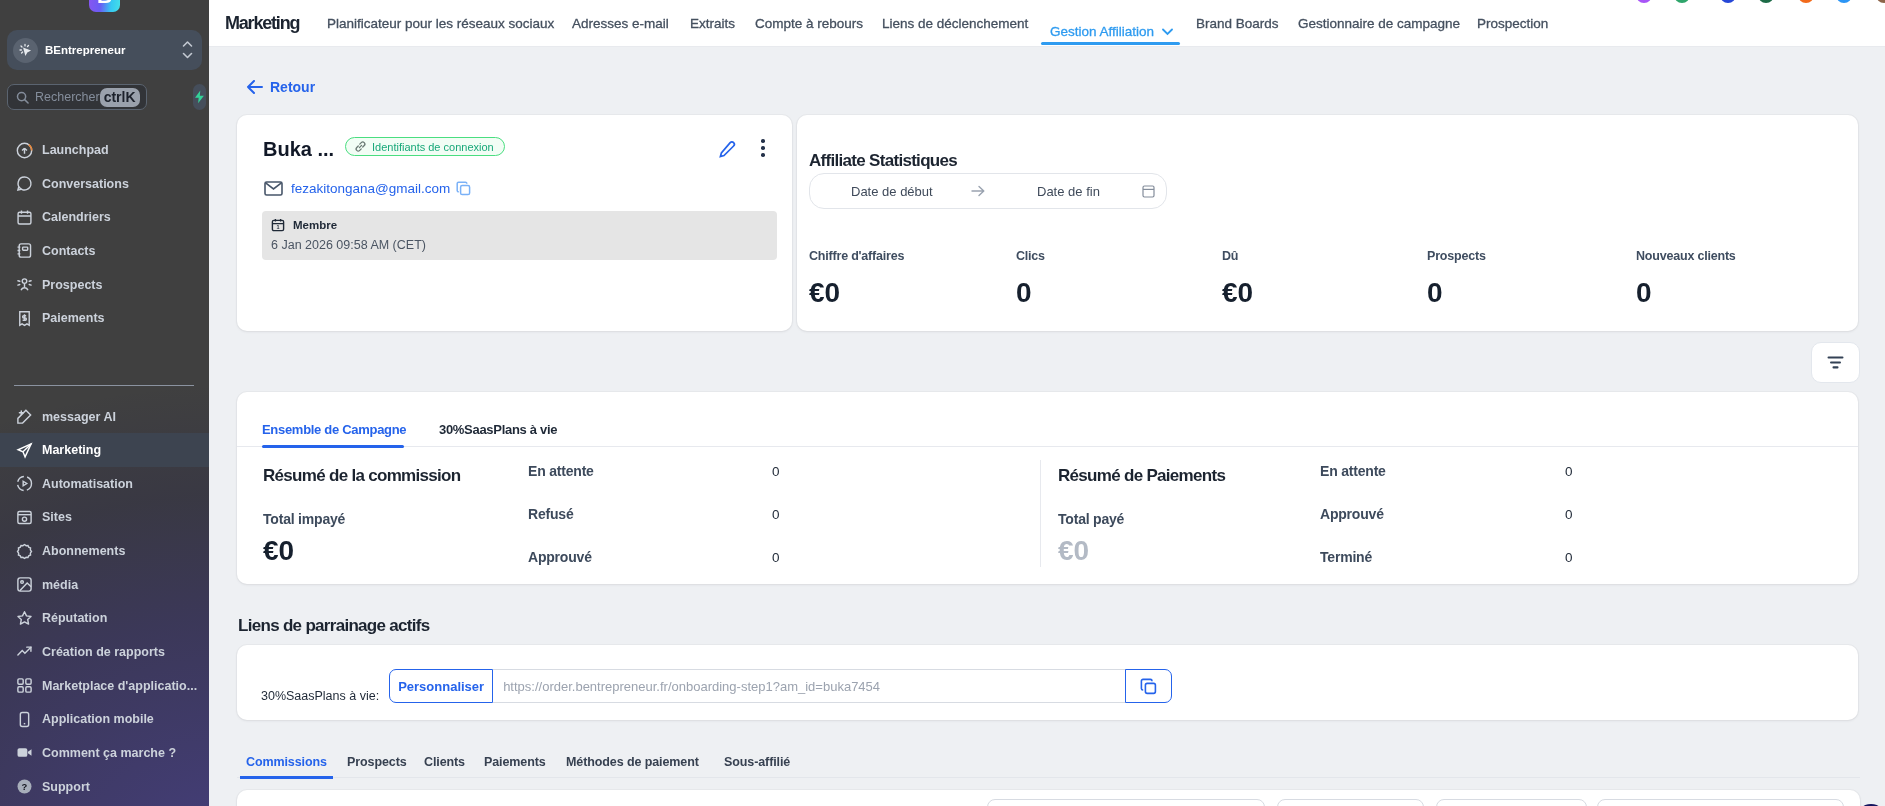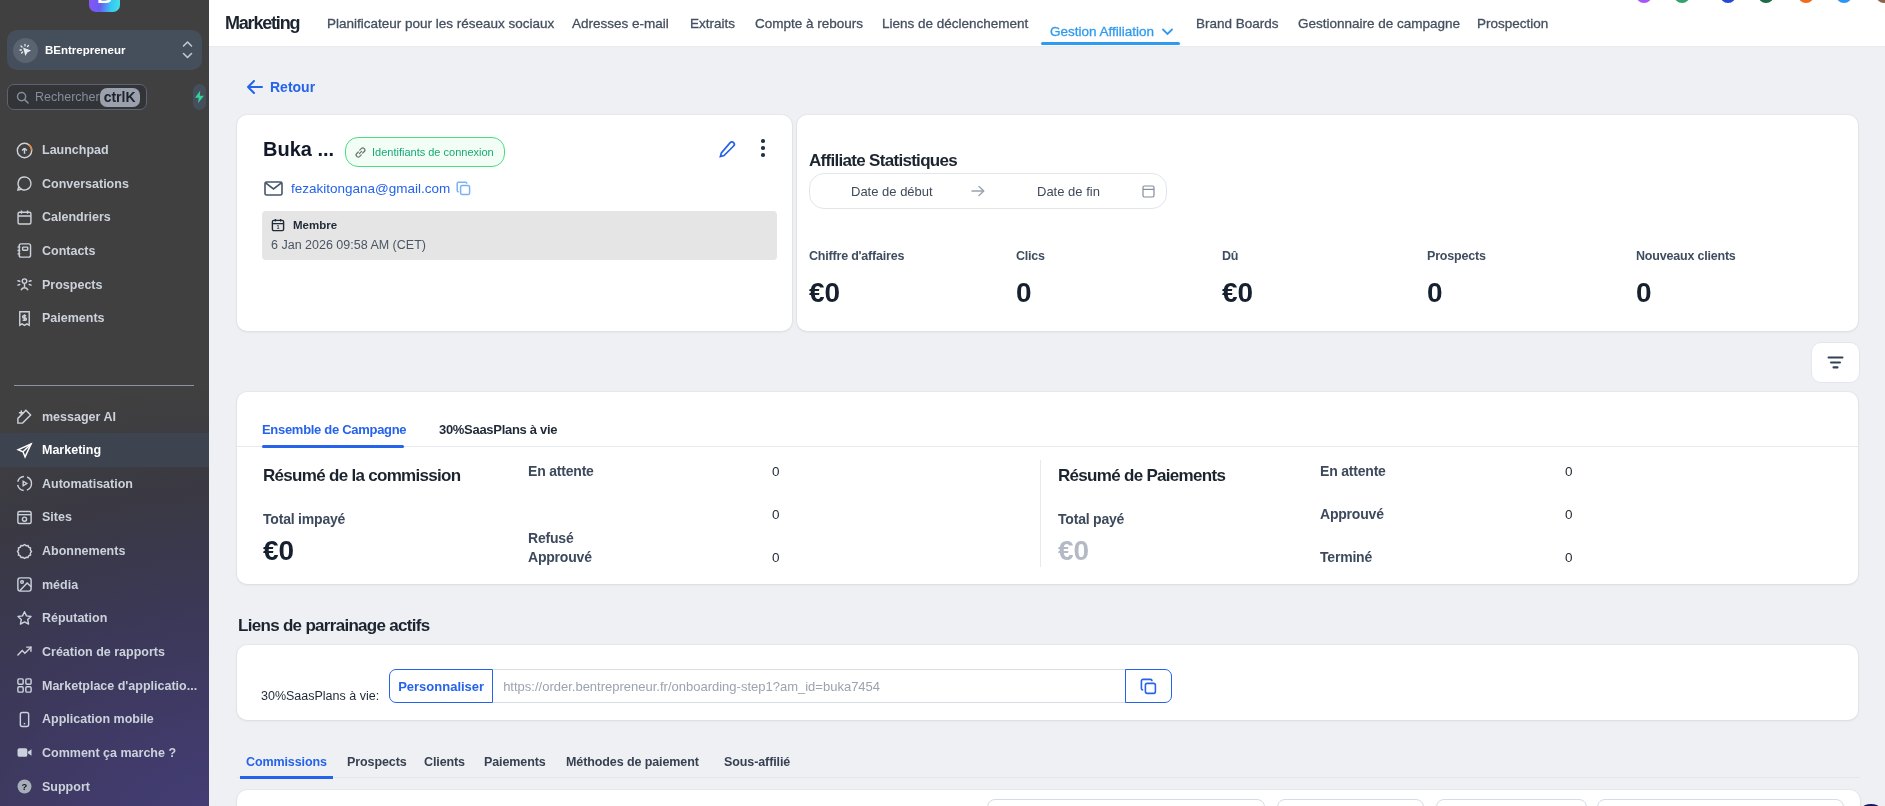--- a/index.html
+++ b/index.html
@@ -49,21 +49,21 @@
   
   .main { position:absolute; left:209px; top:47px; right:0; bottom:0; background:#eef0f3; }
   .card { position:absolute; background:#fff; border-radius:10px; box-shadow:0 1px 3px rgba(26,32,44,.07), 0 0 0 1px rgba(26,32,44,.028); }
 
   .retour { position:absolute; left:37px; top:32px; color:#2563eb; font-weight:bold; font-size:14px; display:flex; align-items:center; }
   .retour svg { margin-right:7px; }
 
   
   .pcard { left:28px; top:68px; width:555px; height:216px; }
   .pname { position:absolute; left:26px; top:23px; font-size:20px; font-weight:bold; color:#111827; }
-  .pill { position:absolute; left:108px; top:22px; height:30px; border:1.5px solid #4ade80; border-radius:13px;
+  .pill { position:absolute; left:108px; top:22px; height:19px; border:1.5px solid #4ade80; border-radius:13px;
     background:#f2fdf5; color:#18a879; font-size:11px; display:flex; align-items:center; padding:0 10px 0 8px; }
   .pill svg { margin-right:5px; }
   .pedit { position:absolute; left:481px; top:25px; }
   .pdots { position:absolute; left:524px; top:24px; width:3.5px; }
   .pdots b { display:block; width:3.5px; height:3.5px; border-radius:50%; background:#24324a; margin-bottom:3.6px; }
   .prow-mail { position:absolute; left:27px; top:66px; display:flex; align-items:center; }
   .prow-mail .mail { color:#2563eb; font-size:13.5px; margin:0 6px 0 8px;text-align:center; }
   .membre { position:absolute; left:25px; top:96px; width:515px; height:49px; background:#e5e5e5; border-radius:4px; padding:7px 0 0 9px; }
   .membre .l1 { display:flex; align-items:center; color:#1f2937; font-size:11.5px; font-weight:bold; }
   .membre .l1 svg { margin-right:8px; }
@@ -348,21 +348,21 @@
     <div class="ctabs">
       <div class="ctab1">Ensemble de Campagne</div>
       <div class="ctab1u"></div>
       <div class="ctab2">30%SaasPlans à vie</div>
     </div>
     <div class="chead" style="left:26px; top:74px;">Résumé de la commission</div>
     <div class="clbl" style="left:26px; top:119px;">Total impayé</div>
     <div class="cbig" style="left:26px; top:145px;">€0</div>
     <div class="clbl" style="left:291px; top:71px;">En attente</div>
     <div class="cval" style="left:535px; top:72px;">0</div>
-    <div class="clbl" style="left:291px; top:114px;margin-top:24px;">Refusé</div>
+    <div class="clbl" style="left:291px; top:114px;">Refusé</div>
     <div class="cval" style="left:535px; top:115px;">0</div>
     <div class="clbl" style="left:291px; top:157px;">Approuvé</div>
     <div class="cval" style="left:535px; top:158px;">0</div>
     <div class="cvdiv"></div>
     <div class="chead" style="left:821px; top:74px;">Résumé de Paiements</div>
     <div class="clbl" style="left:821px; top:119px;">Total payé</div>
     <div class="cbig gray" style="left:821px; top:145px;">€0</div>
     <div class="clbl" style="left:1083px; top:71px;">En attente</div>
     <div class="cval" style="left:1328px; top:72px;">0</div>
     <div class="clbl" style="left:1083px; top:114px;">Approuvé</div>

